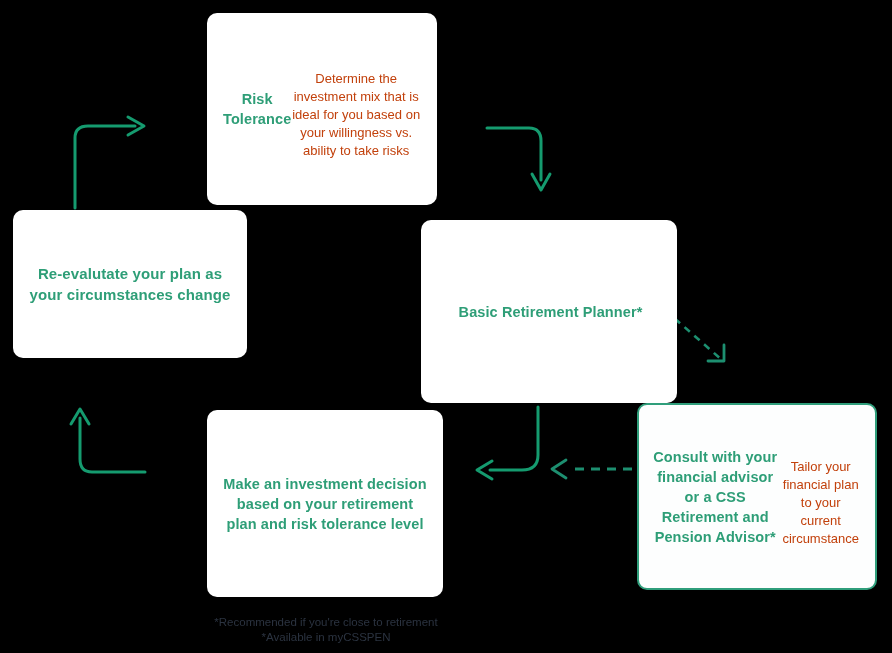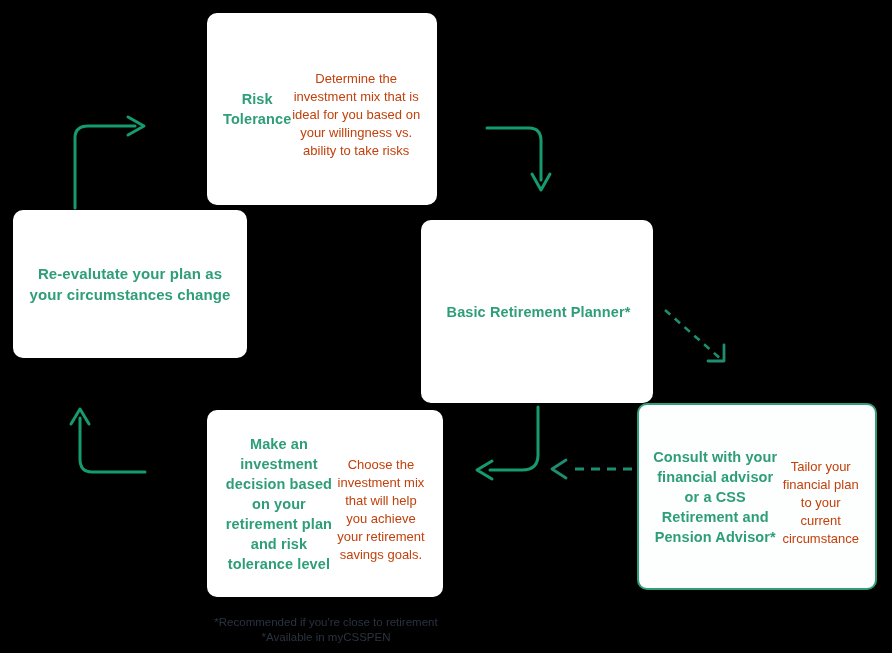--- a/index.html
+++ b/index.html
@@ -56,21 +56,21 @@
     color: #c2410c;
     font-size: 13px;
     line-height: 18px;
     margin: 12px 0 0 0;
   }
   .card-title:empty, .card-body:empty { display: none; }
 
   
   #card-risk-tolerance       { left: 207px; top: 13px;  width: 230px; height: 192px; }
   #card-reevaluate           { left: 13px;  top: 210px; width: 234px; height: 148px; }
-  #card-basic-planner        { left: 421px; top: 220px; width: 232px; height: 183px; padding-left: 19px; }
+  #card-basic-planner        { left: 421px; top: 220px; width: 256px; height: 183px; padding-left: 19px; }
   #card-investment-decision  { left: 207px; top: 410px; width: 236px; height: 187px; }
   #card-consult-advisor      { left: 637px; top: 403px; width: 240px; height: 187px; padding-left: 9px; }
 
   
   #card-reevaluate .card-title { font-size: 15px; line-height: 21px; }
   #card-consult-advisor .card-title { font-size: 14.5px; line-height: 20px; }
   #card-investment-decision .card-title { font-size: 14.5px; line-height: 20px; }
 
   
   #arrow-layer {
@@ -147,21 +147,20 @@
     <div class="card-title">Re-evalutate your plan as your circumstances change</div>
 
   </div>
 
   <div class="card" id="card-basic-planner">
     <div class="card-title">Basic Retirement Planner*</div>
   </div>
 
   <div class="card" id="card-investment-decision">
     <div class="card-title">Make an investment decision based on your retirement plan and risk tolerance level</div>
-    <div class="card-body">Choose the investment mix that will help you achieve your retirement savings goals.</div>
   </div>
 
   <div class="card bordered" id="card-consult-advisor">
     <div class="card-title">Consult with your financial advisor or a CSS Retirement and Pension Advisor*</div>
     <div class="card-body">Tailor your financial plan to your current circumstance</div>
   </div>
 
   <div class="footnotes">
     <p class="footnote second">*Recommended if you're close to retirement</p>
     <p class="footnote first">*Available in myCSSPEN</p>

